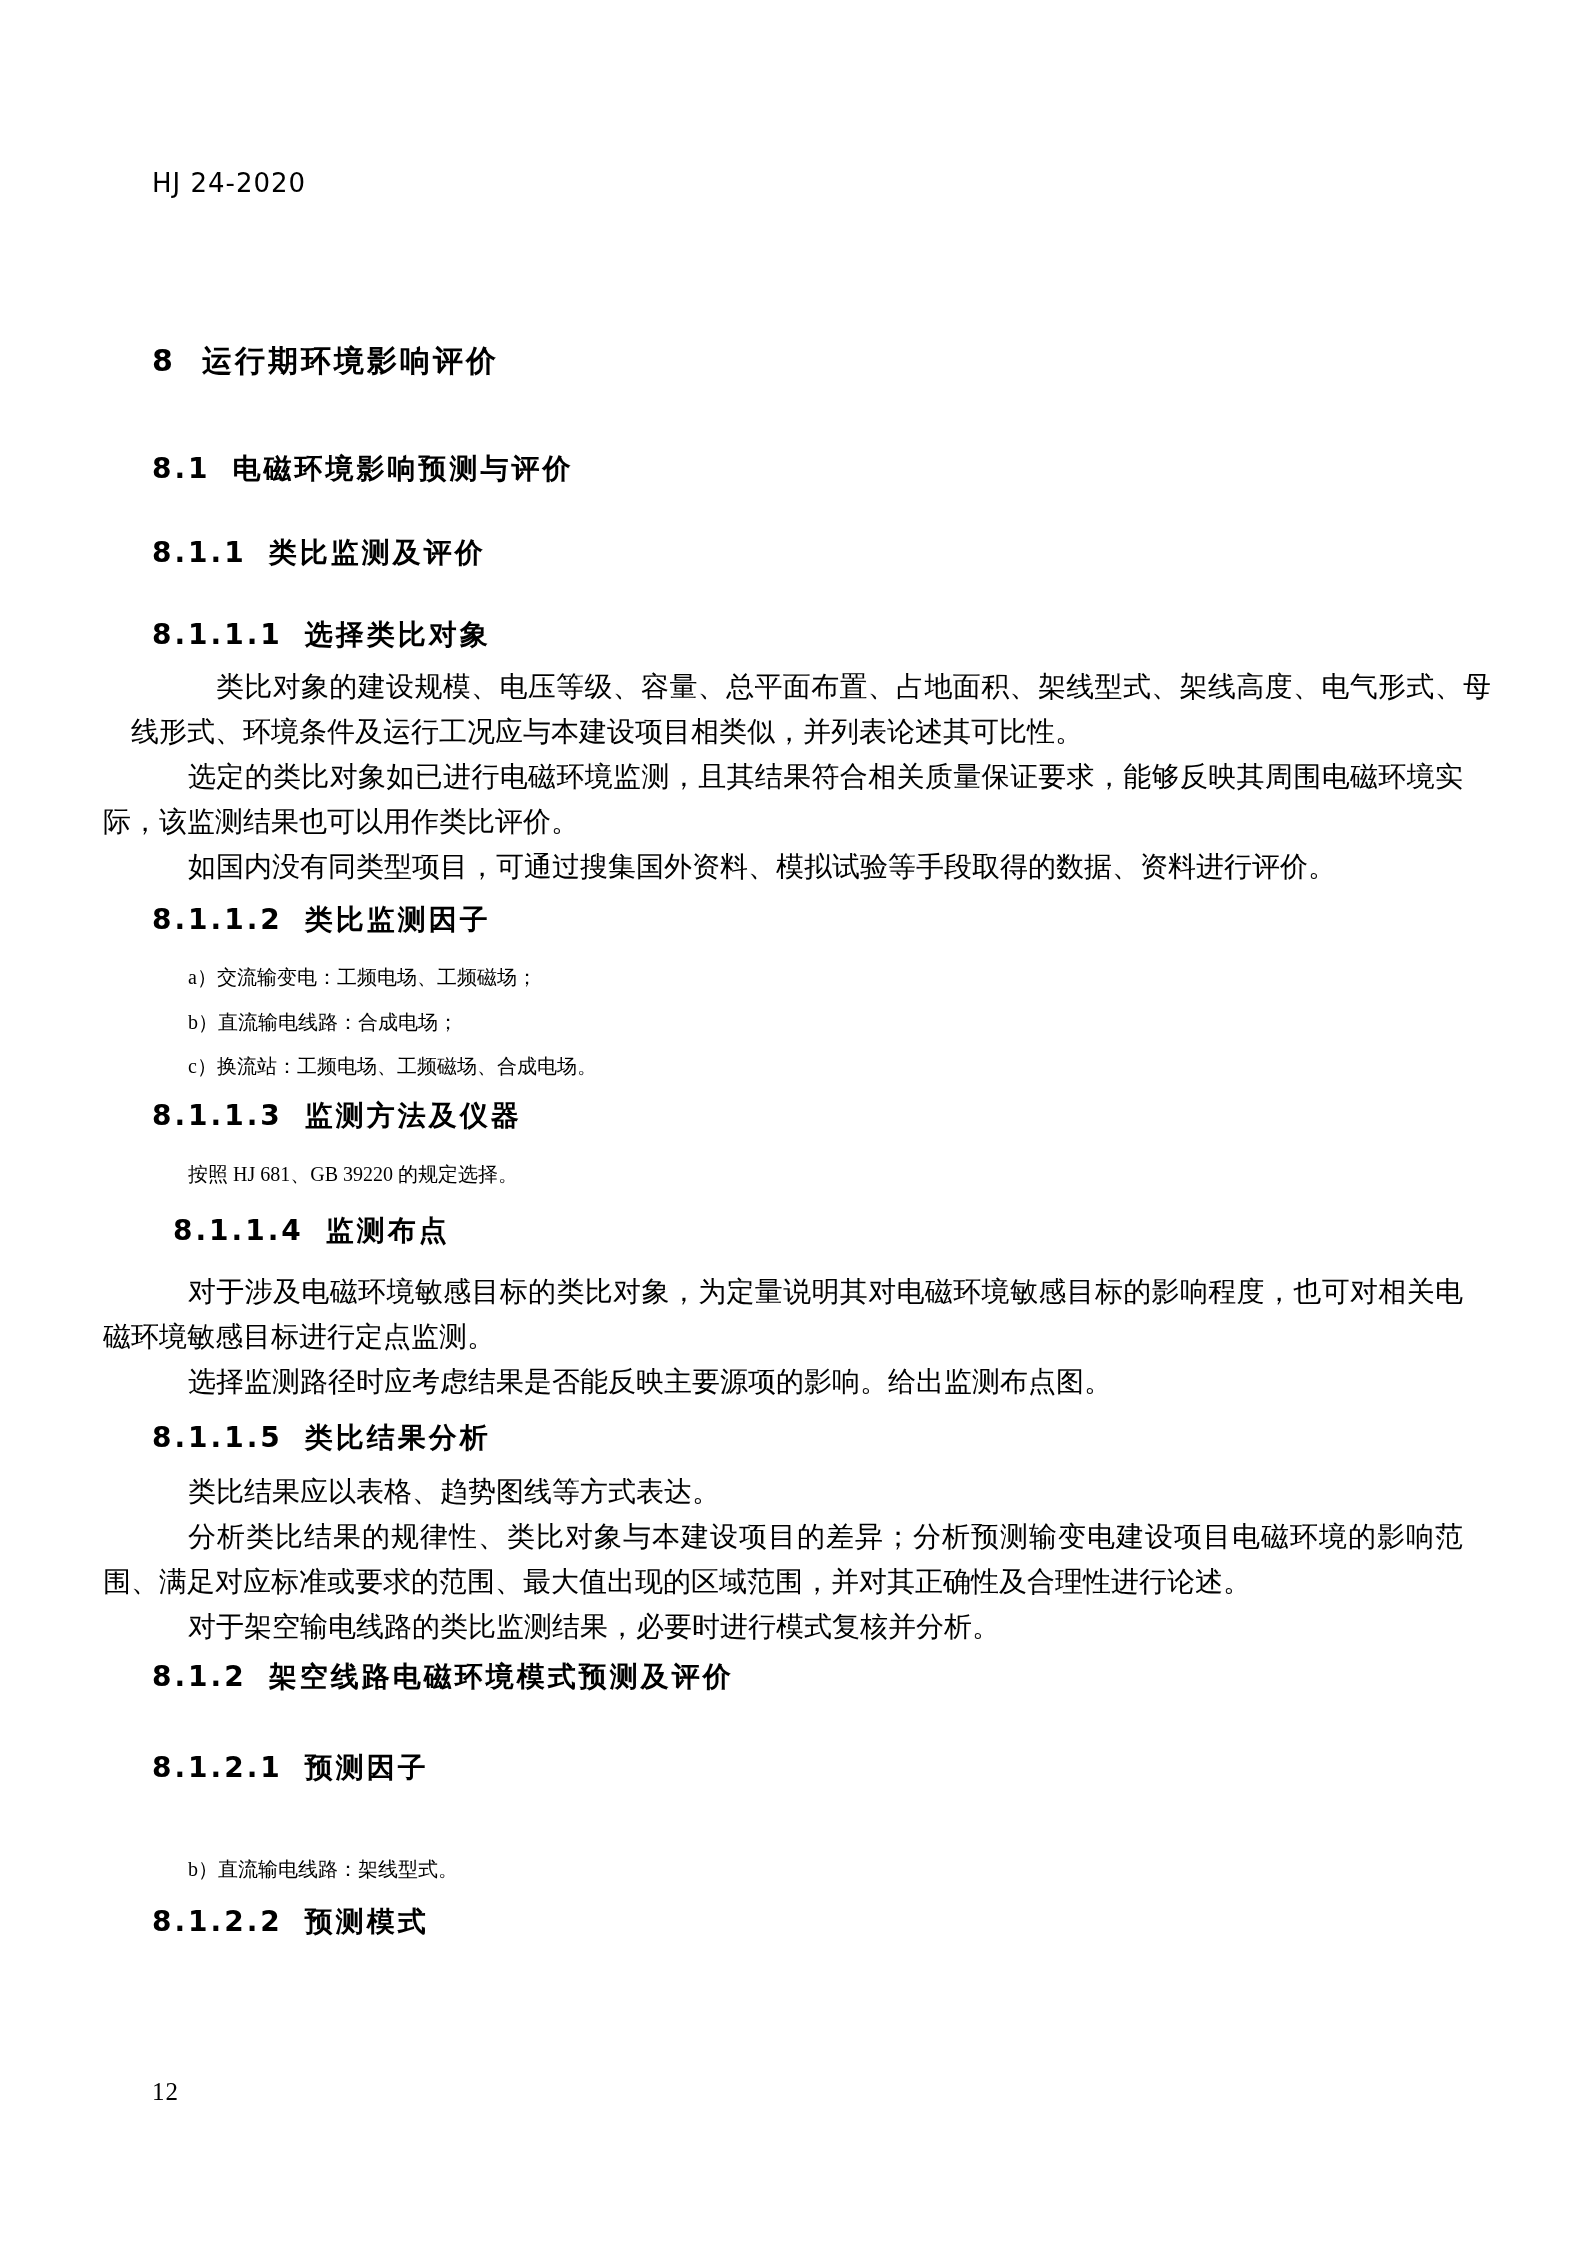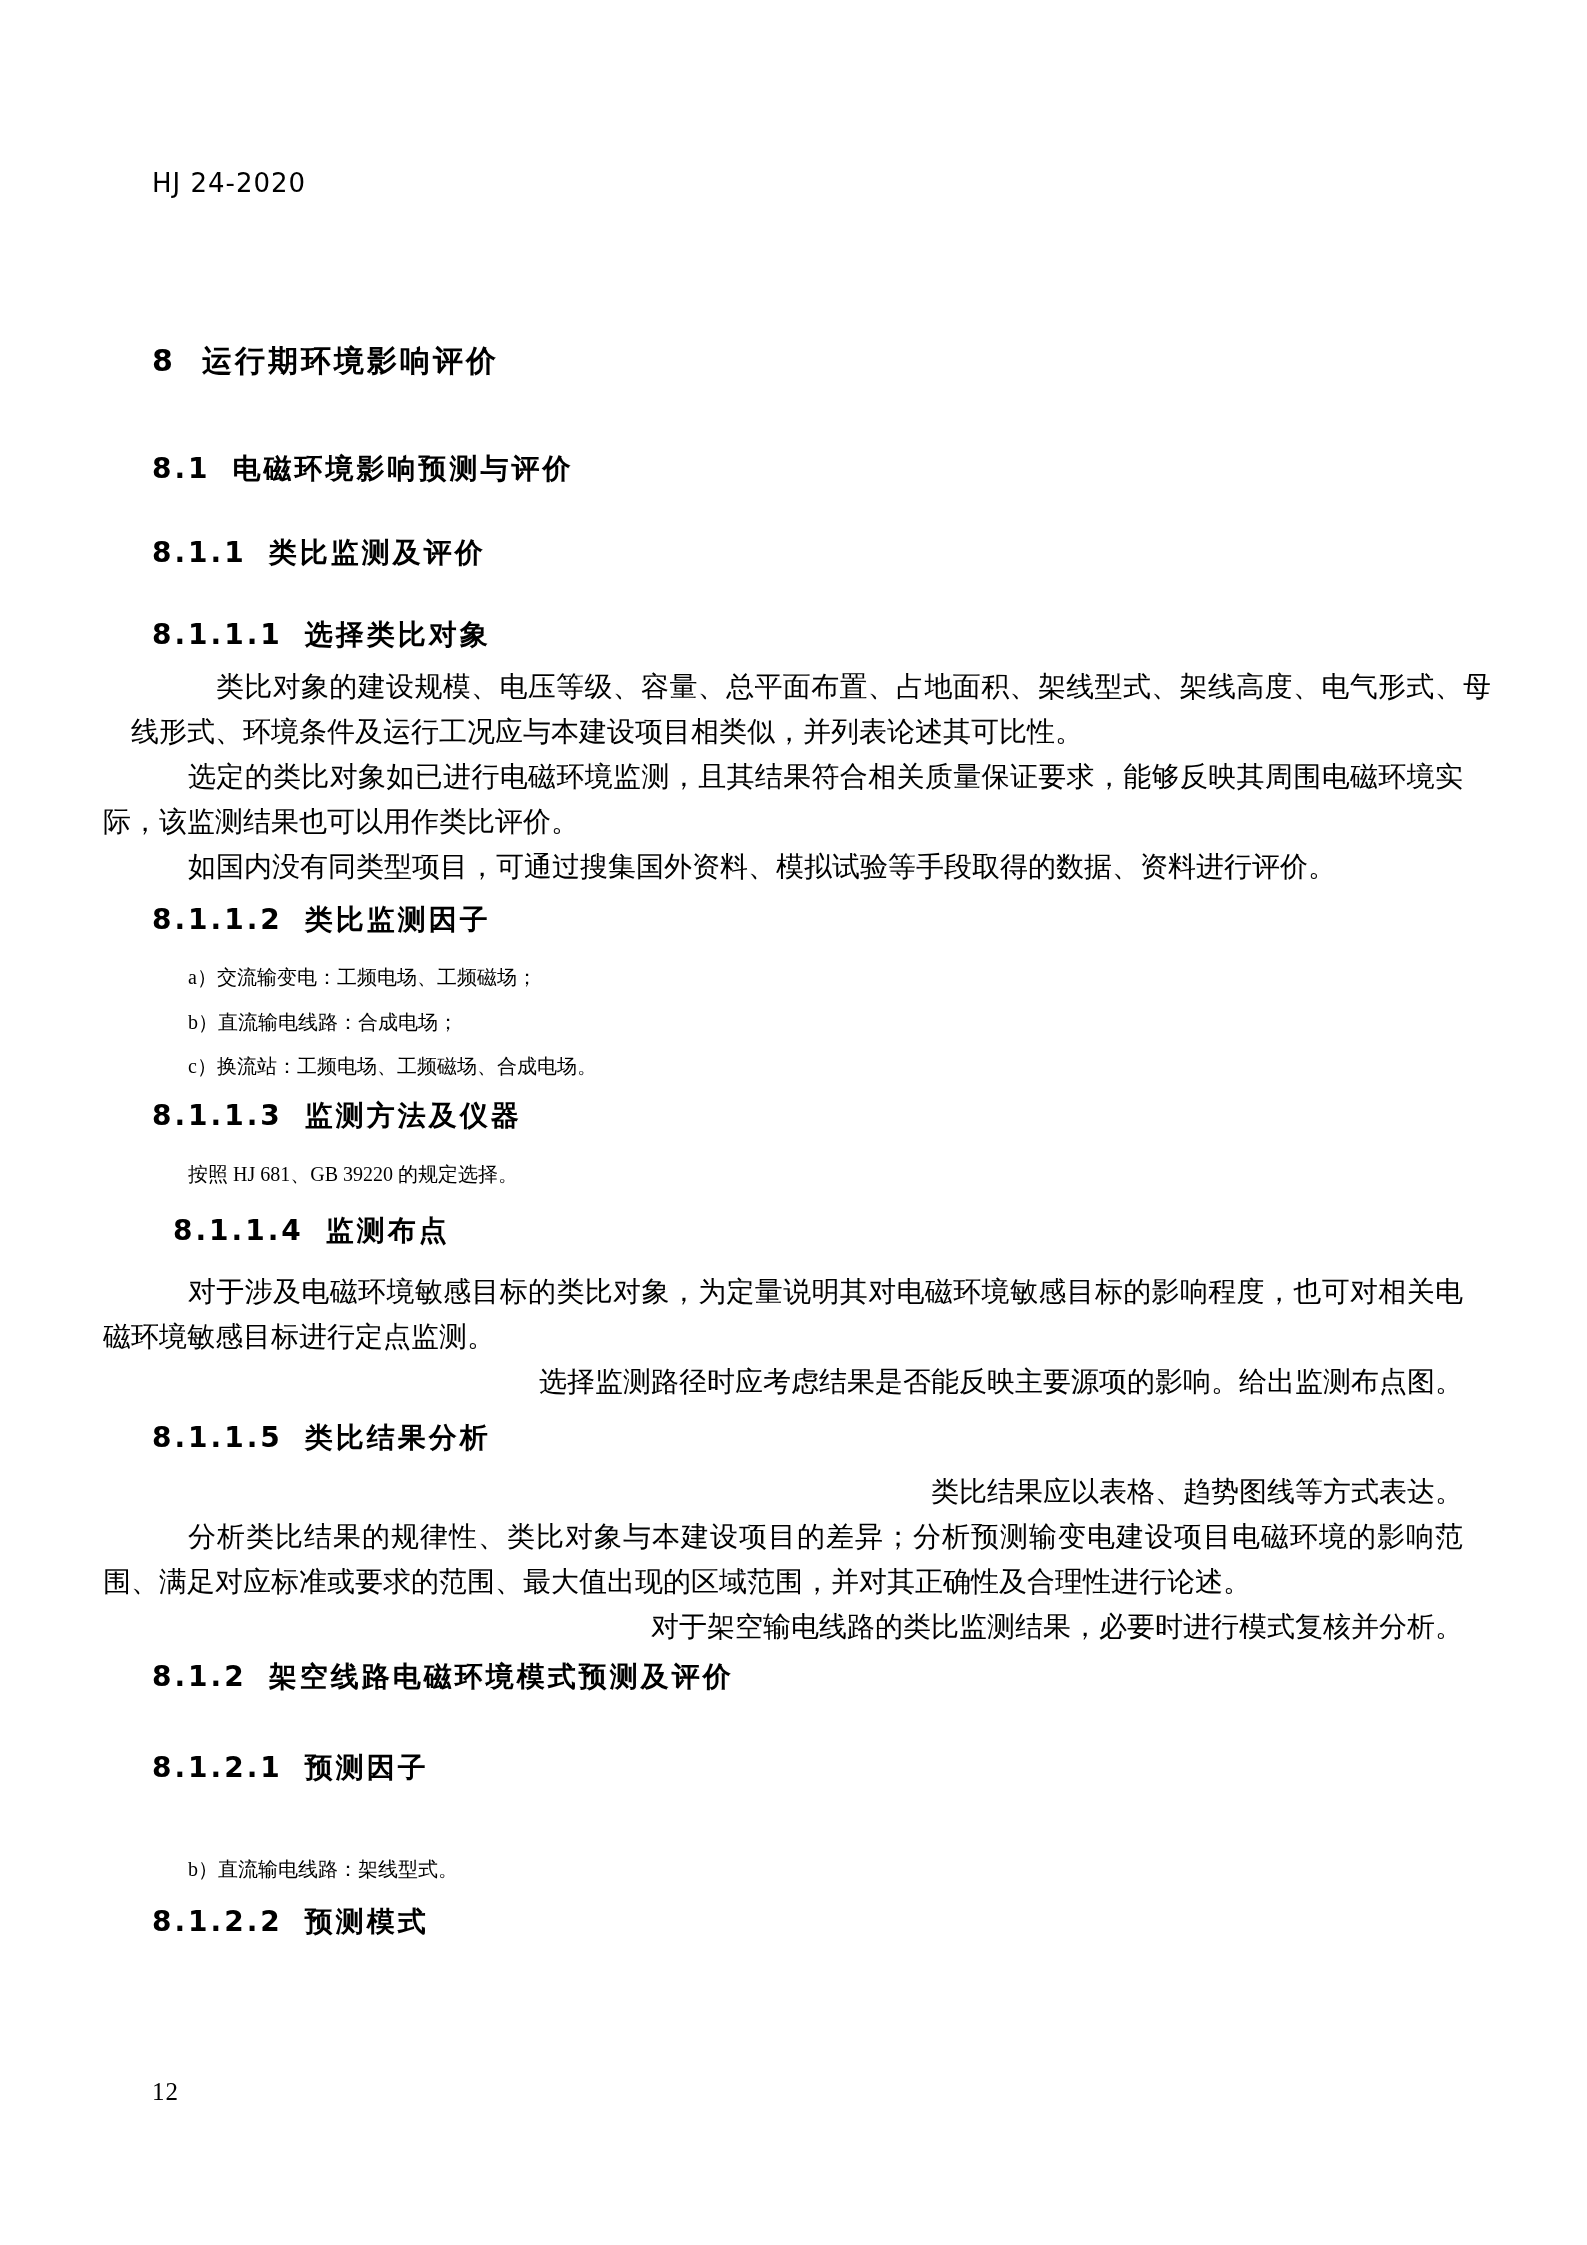--- a/index.html
+++ b/index.html
@@ -30,21 +30,21 @@
   .hdg .num { letter-spacing: 3px; margin-right: 22px; }
   .hdg.h1 .num { margin-right: 26px; }
   .hdg .ttl { letter-spacing: 3px; }
   .body-p {
     font-size: 28px;
     line-height: 45px;
     width: 1360px;
     text-align: justify;
     text-indent: 85px;
   }
-  .one-line { white-space: nowrap; text-align: right; }
+  .one-line { white-space: nowrap; text-align: left; }
   .li-line {
     font-size: 20px;
     line-height: 45px;
     white-space: nowrap;
   }
   .page-num {
     font-size: 25px;
     letter-spacing: 1px;
   }
 </style>

